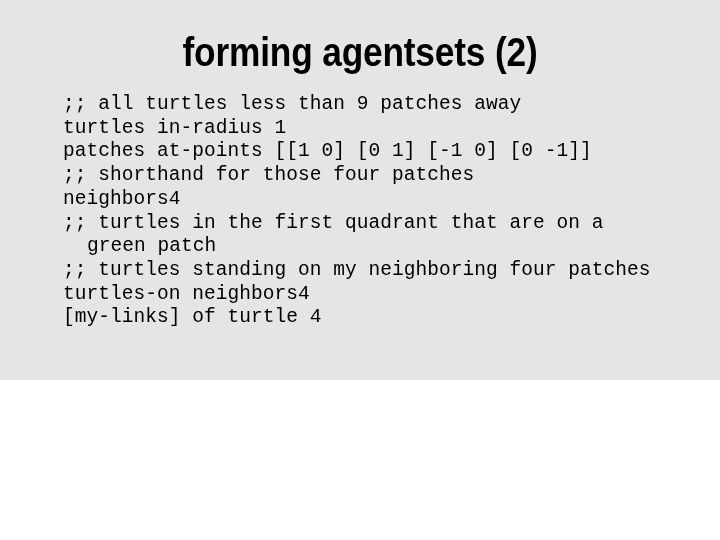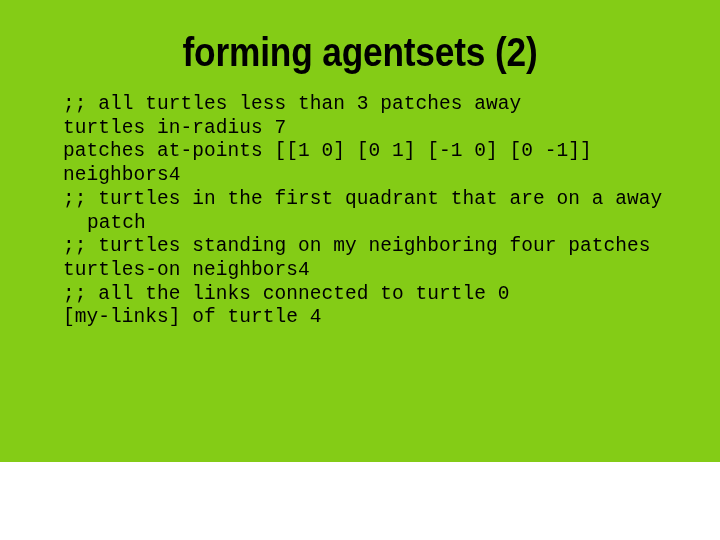--- a/index.html
+++ b/index.html
@@ -8,22 +8,22 @@
     padding: 0;
     background: #ffffff;
   }
   body {
     font-family: "Liberation Sans", sans-serif;
     -webkit-font-smoothing: antialiased;
   }
   #slide {
     position: relative;
     width: 720px;
-    height: 462px;
-    background: #84cc16;
+    height: 380px;
+    background: #e5e5e5;
     overflow: hidden;
   }
   #slide-title {
     position: absolute;
     left: 0;
     top: 28px;
     width: 720px;
     text-align: center;
     font-family: "Liberation Sans", "DejaVu Sans", sans-serif;
     font-weight: bold;
@@ -55,24 +55,24 @@
   }
 </style>
 </head>
 <body>
 
 <div id="slide">
 
   <div id="slide-title">forming agentsets (2)</div>
 
   <div id="body-block">
-    <div class="code-line">;; all turtles less than 3 patches away</div>
-    <div class="code-line">turtles in-radius 7</div>
+    <div class="code-line">;; all turtles less than 9 patches away</div>
+    <div class="code-line">turtles in-radius 1</div>
     <div class="code-line">patches at-points [[1 0] [0 1] [-1 0] [0 -1]]</div>
+    <div class="code-line">;; shorthand for those four patches</div>
     <div class="code-line">neighbors4</div>
-    <div class="code-line">;; turtles in the first quadrant that are on a away patch</div>
+    <div class="code-line">;; turtles in the first quadrant that are on a green patch</div>
     <div class="code-line">;; turtles standing on my neighboring four patches</div>
     <div class="code-line">turtles-on neighbors4</div>
-    <div class="code-line">;; all the links connected to turtle 0</div>
     <div class="code-line">[my-links] of turtle 4</div>
   </div>
 
 </div>
 
 </body></html>

